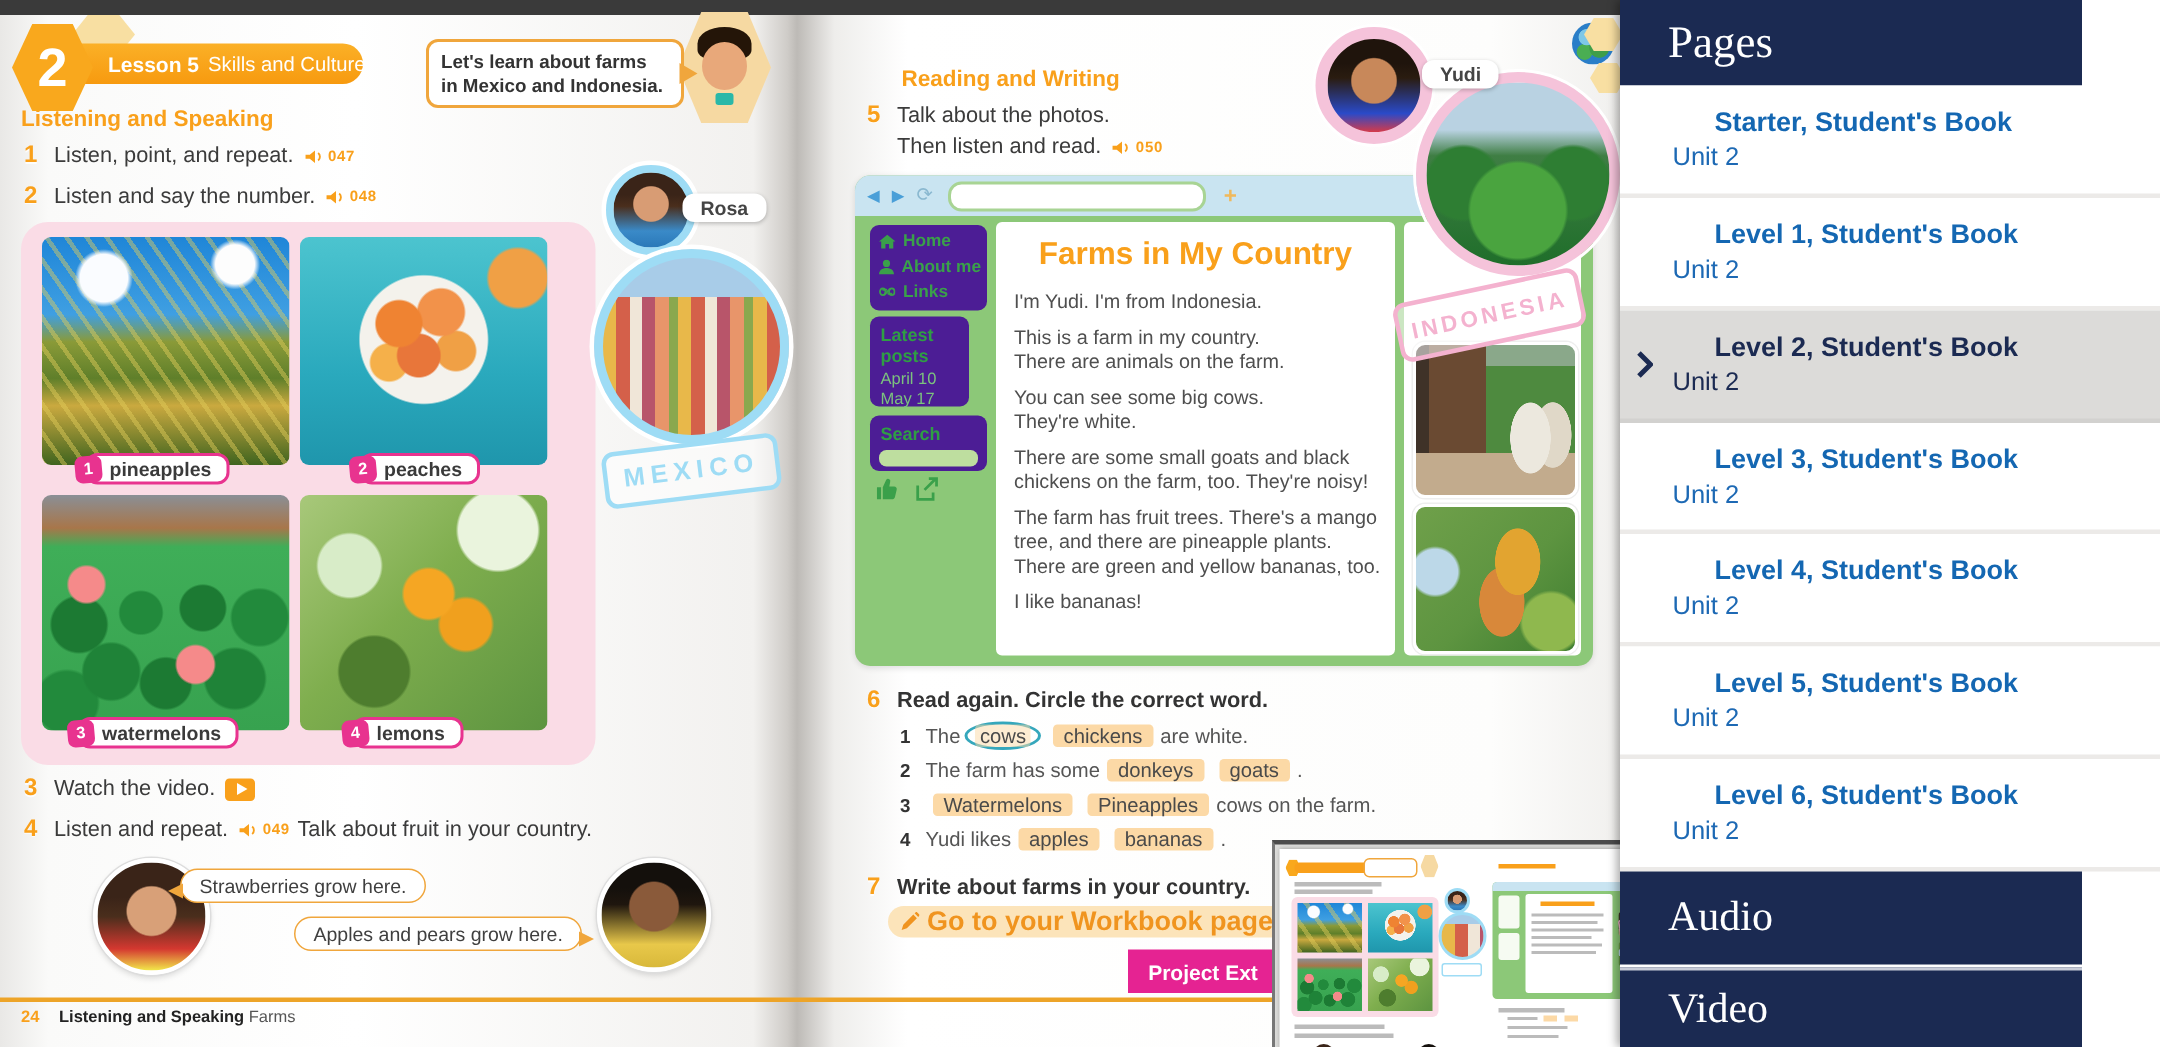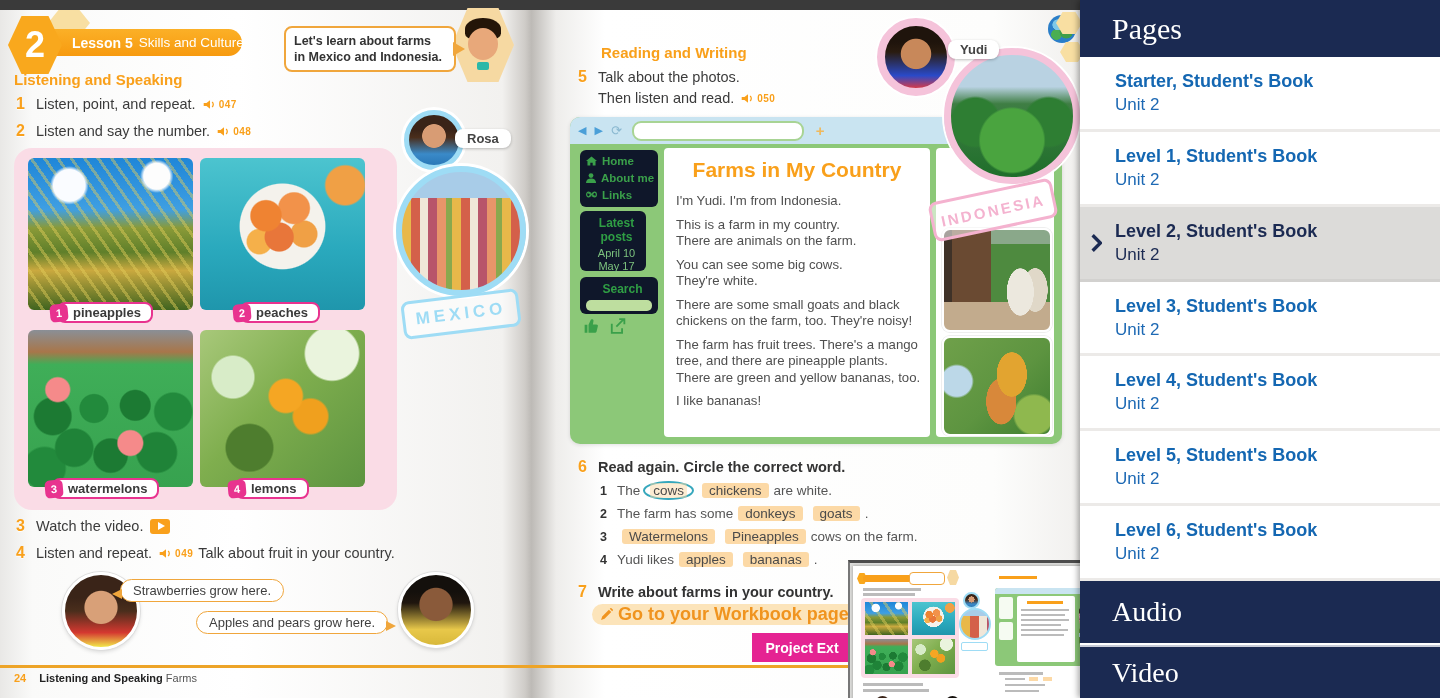--- a/index.html
+++ b/index.html
@@ -127,21 +127,21 @@
   .stamp-indo{left:930px;top:190px;width:120px;height:34px;border:3px solid #f4b2cf;color:#f4b2cf;
     font-size:15px;letter-spacing:2.5px;transform:rotate(-12deg);z-index:2;}
   
   .blog{left:570px;top:117px;width:492px;height:327px;background:#8cc878;border-radius:10px;
     box-shadow:0 1px 4px rgba(0,0,0,.12);}
   .blog-topbar{left:570px;top:117px;width:492px;height:27px;background:#c9e4f1;
     border-radius:10px 10px 0 0;display:flex;align-items:center;}
   .nav-glyph{font-family:"DejaVu Sans",sans-serif;color:#4a9fd8;font-size:11px;margin-left:8px;}
   .url-box{width:168px;height:16px;background:#fff;border:2px solid #a8d494;border-radius:9px;margin-left:10px;}
   .plus{color:#f0b95c;font-weight:bold;font-size:15px;margin-left:12px;}
-  .bcard{background:#0f172a;border-radius:6px;text-align:center;}
+  .bcard{background:#4c1d95;border-radius:6px;}
   .bnav-row{display:flex;align-items:center;gap:5px;font-size:11.5px;font-weight:bold;color:#3aa04a;
     height:17px;padding-left:6px;}
   .posts-head,.search-head{font-size:12px;font-weight:bold;color:#2f9e44;padding:5px 0 2px 7px;}
   .post-date{font-size:11px;color:#7cc27e;padding:1px 0 0 7px;}
   .search-input{margin:2px 6px 0 6px;height:11px;background:#bede9f;border-radius:5px;}
   .blog-main{left:664px;top:148px;width:266px;height:289px;background:#fff;border-radius:4px;}
   .blog-title{left:664px;top:158px;width:266px;text-align:center;color:#f9a01b;
     font-weight:bold;font-size:21px;}
   .blog-text{left:676px;top:193px;width:248px;font-size:13.2px;color:#4f4f4f;line-height:16.5px;}
   .blog-text .bpara{margin-bottom:7px;white-space:pre-line;}
@@ -173,29 +173,29 @@
   .thumb{left:848px;top:560px;width:232px;height:138px;background:#dcdcda;overflow:hidden;
     border-top:3px solid #4c4c4c;border-left:2px solid #777;z-index:4;}
   .thumb .mpage{position:absolute;left:3px;top:3px;width:290px;height:180px;background:#fff;
     box-shadow:0 0 3px rgba(0,0,0,.3);}
   .thumb .m{position:absolute;}
   .mline{background:#bbb;height:2.5px;}
   
   #sidebar{position:absolute;left:1080px;top:0;width:360px;height:698px;background:#fff;z-index:10;
     box-shadow:-2px 0 6px rgba(0,0,0,.35);}
   .side-head{background:#1b2a52;color:#fff;font-family:"Liberation Serif",serif;
-    display:flex;align-items:center;padding-left:32px;box-sizing:border-box;width:360px;}
+    display:flex;align-items:center;padding-left:32px;box-sizing:border-box;width:308px;}
   .pages-head{position:absolute;left:0;top:0;height:57px;font-size:30px;}
   .audio-head{position:absolute;left:0;top:581px;height:62px;font-size:28px;}
   .video-head{position:absolute;left:0;top:645px;height:53px;font-size:28px;border-top:2px solid #c8ccd8;}
   #page-list{position:absolute;left:0;top:57px;width:360px;height:524px;display:flex;flex-direction:column;}
   .page-item{flex:1;display:flex;align-items:center;border-bottom:3px solid #eceae8;
     box-sizing:border-box;cursor:pointer;background:#fff;position:relative;}
   .page-item .txt{padding-left:35px;}
-  .page-item .title{font-weight:bold;font-size:18px;color:#1467b2;}
+  .page-item .title{font-weight:bold;font-size:18px;color:#1467b2;margin-left:28px;}
   .page-item .sub{font-size:17px;color:#1d69b4;margin-top:3px;}
   .page-item.selected{background:#dcdbd9;border-bottom:3px solid #d2d1cf;}
   .page-item.selected .title,.page-item.selected .sub{color:#1b2a52;}
   .chev{position:absolute;left:11px;top:50%;transform:translateY(-50%);}
 </style>
 </head>
 <body>
 
 <div id="app">
   <div id="book">

